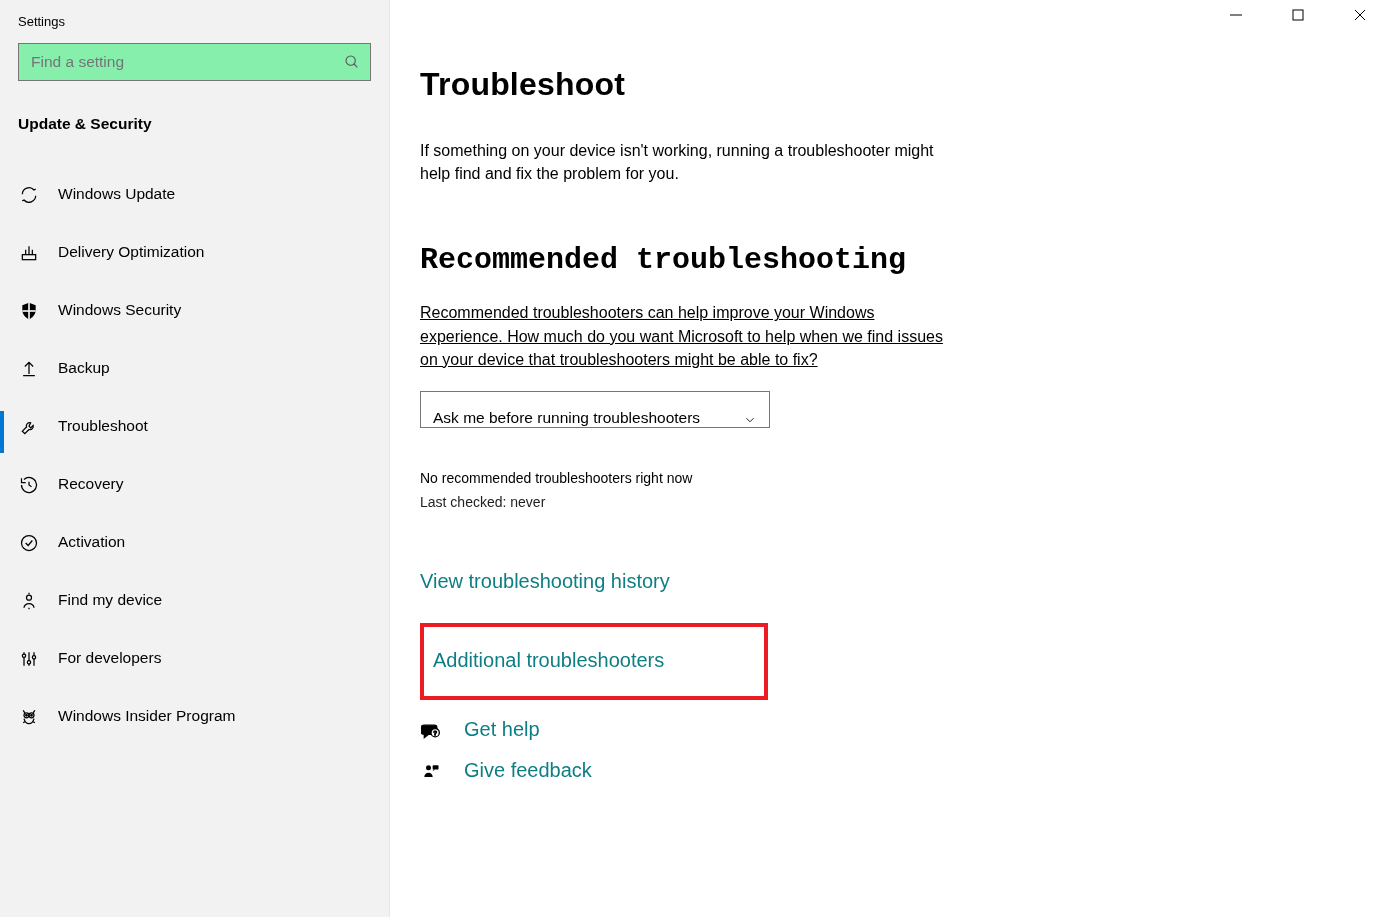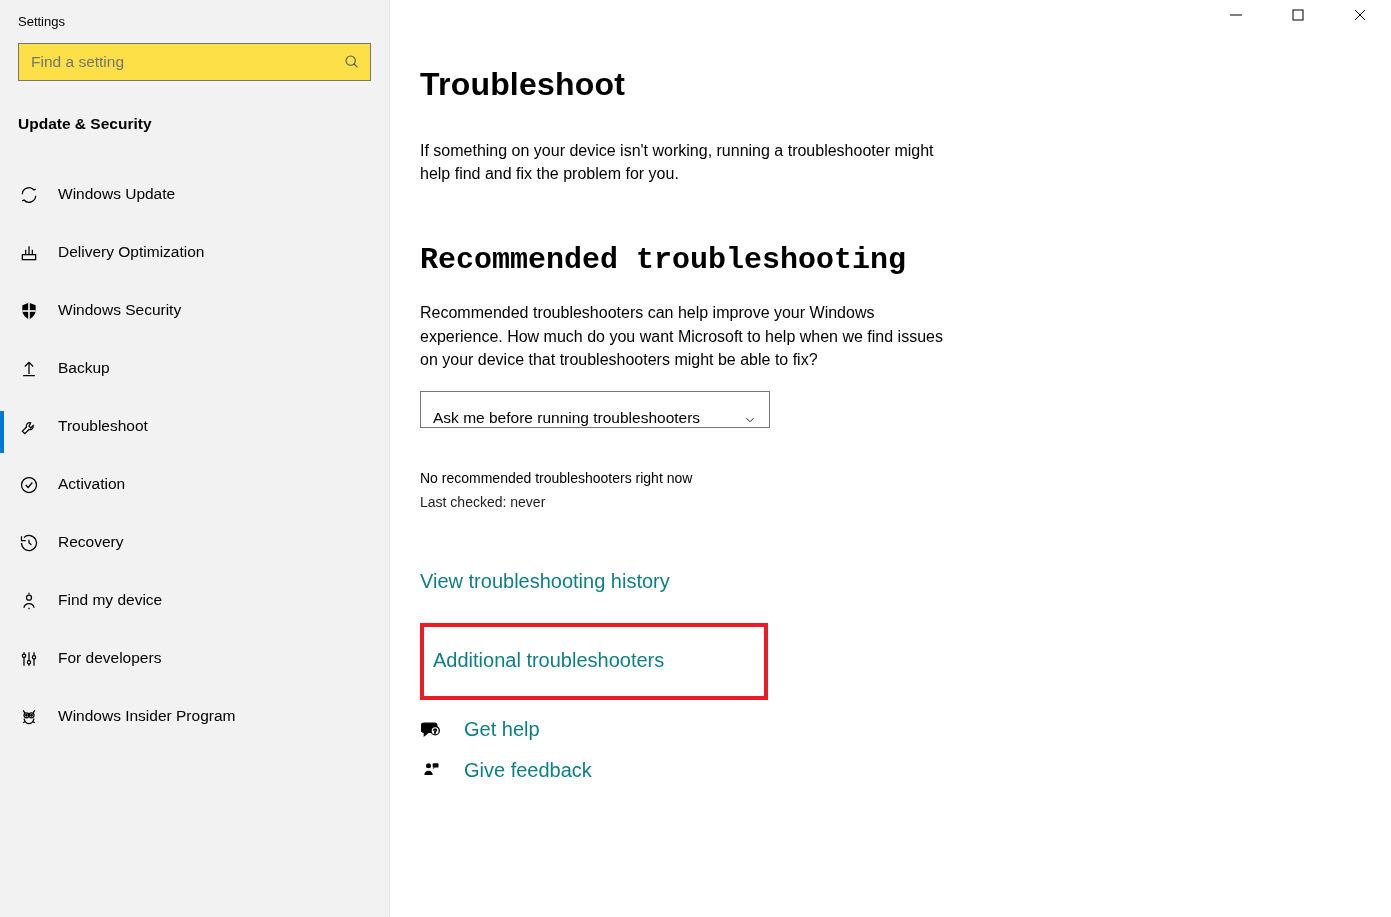--- a/index.html
+++ b/index.html
@@ -29,21 +29,21 @@
       align-items: center;
       gap: 18px;
       padding: 10px 0 10px 18px;
       margin-top: 44px;
       cursor: pointer;
     }
     .home-row .label { font-size: 15.5px; }
     .search-box {
       margin: 14px 18px 10px 18px;
       border: 1.5px solid #767676;
-      background: #fde047;
+      background: #86efac;
       height: 38px;
       display: flex;
       align-items: center;
       padding: 0 10px 0 12px;
     }
     .search-box input {
       border: none;
       outline: none;
       flex: 1;
       font-size: 15.5px;
@@ -111,20 +111,21 @@
       font-size: 30px;
       font-weight: 600;
       margin-top: 58px;
       font-family: Liberation Mono, monospace;
     }
     .section-description {
       font-size: 16px;
       margin-top: 24px;
       max-width: 530px;
       line-height: 1.45;
+      text-decoration: underline;
     }
     .dropdown {
       margin-top: 20px;
       border: 1.5px solid #767676;
       height: 37px;
       width: 350px;
       display: flex;
       align-items: flex-end;
       justify-content: space-between;
       padding: 0 12px;
@@ -148,21 +149,21 @@
     }
     .link-history { margin-top: 60px; }
     .additional-box {
       border: 4px solid #ec1b24;
       padding: 22px 100px 24px 9px;
       margin-top: 30px;
       display: inline-block;
     }
     .help-row {
       display: flex;
-      align-items: center;
+      align-items: flex-end;
       gap: 22px;
       margin-top: 18px;
     }
     .help-row .hicon { width: 22px; display:flex; align-items:center; justify-content:center;}
     .help-block { margin-top: 16px; }
     svg { display: block; }
   </style>
 </head>
 <body>
 
@@ -223,34 +224,34 @@
       <span class="icon-slot">
         <svg width="20" height="20" viewBox="0 0 24 24" fill="none" stroke="#000" stroke-width="1.5">
             <path d="M14 7a4 4 0 0 0-5 5L4 17l3 3 5-5a4 4 0 0 0 5-5l-3 3-2-2z"></path>
           </svg>
       </span>
       <span>Troubleshoot</span>
     </div>
     <div class="nav-item">
       <span class="icon-slot">
         <svg width="20" height="20" viewBox="0 0 24 24" fill="none" stroke="#000" stroke-width="1.5">
+            <path d="M3 12a9 9 0 1 0 3-6.7M3 4v5h5"></path>
+            <path d="M12 8v4l3 2"></path>
+          </svg>
+      </span>
+      <span>Recovery</span>
+    </div>
+    <div class="nav-item">
+      <span class="icon-slot">
+        <svg width="20" height="20" viewBox="0 0 24 24" fill="none" stroke="#000" stroke-width="1.5">
             <circle cx="12" cy="12" r="9"></circle>
             <path d="M8 12l3 3 5-6"></path>
           </svg>
       </span>
       <span>Activation</span>
-    </div>
-    <div class="nav-item">
-      <span class="icon-slot">
-        <svg width="20" height="20" viewBox="0 0 24 24" fill="none" stroke="#000" stroke-width="1.5">
-            <path d="M3 12a9 9 0 1 0 3-6.7M3 4v5h5"></path>
-            <path d="M12 8v4l3 2"></path>
-          </svg>
-      </span>
-      <span>Recovery</span>
     </div>
     <div class="nav-item">
       <span class="icon-slot">
         <svg width="20" height="20" viewBox="0 0 24 24" fill="none" stroke="#000" stroke-width="1.5">
             <circle cx="12" cy="8" r="3"></circle>
             <path d="M6 20c0-3 3-5 6-5s6 2 6 5M12 2v2M12 20v2"></path>
           </svg>
       </span>
       <span>Find my device</span>
     </div>

